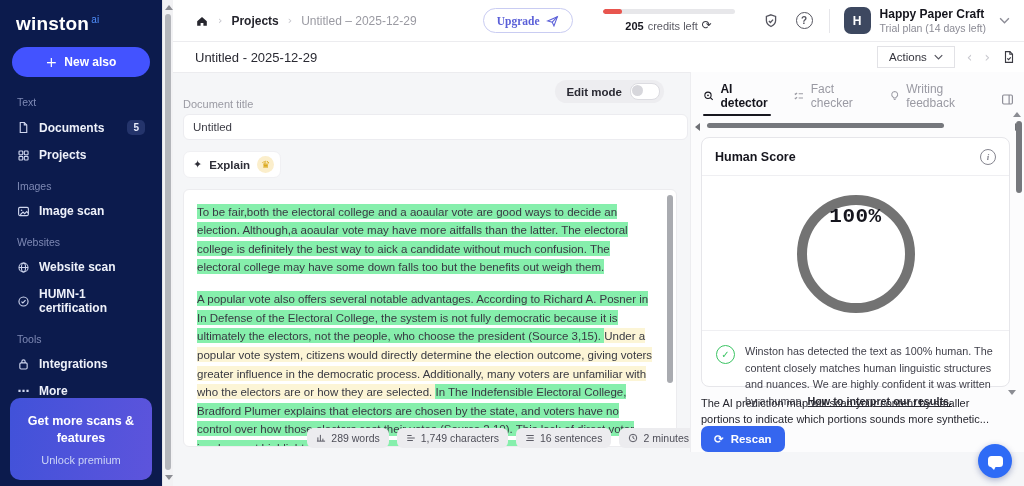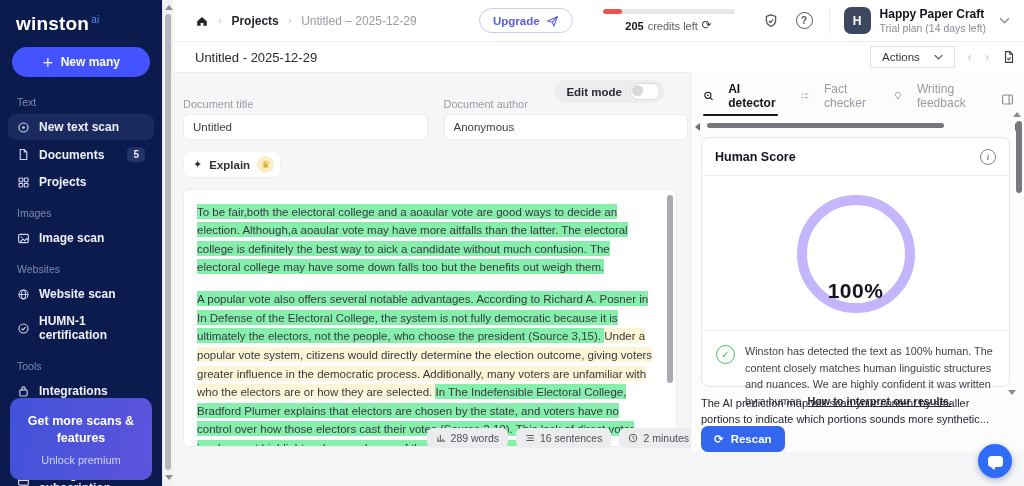--- a/index.html
+++ b/index.html
@@ -38,42 +38,42 @@
 
   
   .main{position:absolute;left:173px;top:0;right:0;height:486px;background:#f5f6f8;}
   .topbar{height:41px;background:#fff;border-bottom:1px solid #ececef;display:flex;align-items:center;padding:0 14px 0 22px;}
   .crumbs{display:flex;align-items:center;gap:9px;font-size:12px;}
   .crumb-sep{color:#c3c3ca;font-size:11px;}
   .crumb-a{color:#26262e;font-weight:600;cursor:pointer;}
   .crumb-b{color:#9a9aa2;cursor:pointer;}
   .top-right{margin-left:auto;display:flex;align-items:center;}
   .upgrade{display:flex;align-items:center;gap:6px;border:1px solid #c9ccf2;background:#fff;color:#5a5fd8;
-    border-radius:15px;padding:5px 13px;font-size:11.5px;font-weight:600;cursor:pointer;font-family:Liberation Sans, sans-serif;}
+    border-radius:15px;padding:5px 13px;font-size:11.5px;font-weight:600;cursor:pointer;font-family:Liberation Serif, serif;}
   .credits{width:132px;margin:0 28px 0 30px;cursor:default;}
   .credits .bar{height:5px;border-radius:3px;background:#e7e7ea;overflow:hidden;}
   .credits .bar i{display:block;height:100%;background:#e8554e;border-radius:3px;}
   .credits .line{display:flex;align-items:flex-end;justify-content:center;gap:4px;margin-top:4px;font-size:11px;color:#5b5b64;}
   .credits b{color:#17171f;}
   .credits .refresh{font-size:12px;color:#3c3c45;cursor:pointer;}
   .icon-btn{width:17px;height:17px;display:flex;align-items:center;justify-content:center;cursor:pointer;}
   .qmark{width:15px;height:15px;border:1.4px solid #55555f;border-radius:50%;font-size:10px;font-weight:700;
     display:flex;align-items:center;justify-content:center;color:#55555f;}
   .vdiv{width:1px;height:24px;background:#e6e6ea;margin:0 14px 0 16px;}
   .user{display:flex;align-items:center;gap:9px;cursor:pointer;}
   .avatar{width:27px;height:27px;border-radius:7px;background:#3d4860;color:#fff;font-size:12px;font-weight:700;
     display:flex;align-items:center;justify-content:center;}
   .user-name{font-size:12px;font-weight:700;color:#15151d;line-height:1.25;}
   .user-plan{font-size:10.5px;color:#8b8b95;}
   .user .caret{margin-left:4px;}
 
   .toolbar{height:30px;background:#fff;border-bottom:1px solid #ececef;display:flex;align-items:center;padding:0 8px 0 22px;}
   .tb-title{font-size:13px;color:#2a2a33;}
   .tb-right{margin-left:auto;display:flex;align-items:center;gap:12px;}
-  .actions{display:flex;align-items:center;gap:14px;border:1px solid #e2e2e6;background:#fff;border-radius:0;
+  .actions{display:flex;align-items:center;gap:7px;border:1px solid #e2e2e6;background:#fff;border-radius:0;
     padding:4px 11px;font-size:11.5px;color:#35353e;cursor:pointer;font-family:inherit;}
   .pg-chev{color:#c9c9cf;font-size:14px;line-height:1;cursor:pointer;}
 
   .content{position:absolute;top:72px;left:0;right:0;bottom:0;}
 
   
   .doc-col{position:absolute;left:10px;top:4px;width:505px;}
   .edit-row{position:relative;height:22px;}
   .edit-pill{position:absolute;right:24px;top:4px;display:flex;align-items:center;gap:8px;background:#ededf0;
     border-radius:13px;padding:3px 4px 3px 11px;cursor:pointer;}
@@ -101,34 +101,34 @@
   .tc-thumb{position:absolute;right:3px;top:5px;width:6px;height:188px;background:#a9abb0;border-radius:3px;cursor:pointer;}
   .tc-down{right:3px;bottom:7px;}
 
   .stats{position:absolute;left:10px;top:352px;width:505px;display:flex;justify-content:flex-end;gap:8px;}
   .stat{display:flex;align-items:center;gap:5px;background:#ececef;border-radius:6px;padding:4px 9px;
     font-size:10.5px;color:#4e4e58;}
 
   
   .panel{position:absolute;left:517px;top:0;right:0;bottom:34px;background:#fcfcfd;border-left:1px solid #ededf0;}
   .tabs{display:flex;align-items:center;gap:22px;padding:10px 10px 6px 12px;}
-  .tab{display:flex;align-items:center;gap:14px;font-size:12px;color:#9a9aa3;cursor:pointer;position:relative;padding-bottom:6px;}
+  .tab{display:flex;align-items:center;gap:6px;font-size:12px;color:#9a9aa3;cursor:pointer;position:relative;padding-bottom:6px;}
   .tab.active{color:#15151d;font-weight:700;}
   .tab.active::after{content:"";position:absolute;left:0;right:0;bottom:0;height:2px;background:#17171f;border-radius:1px;}
   .collapse-btn{margin-left:auto;cursor:pointer;display:flex;}
   .hsb{position:relative;height:9px;margin:0 4px;}
   .hsb .thumb{position:absolute;left:12px;top:1px;width:237px;height:5px;background:#76787d;border-radius:3px;cursor:pointer;}
   .score-card{position:relative;margin:6px 14px 0 10px;background:#fff;border:1px solid #e6e6ea;border-radius:8px;height:250px;box-sizing:border-box;}
   .sc-head{display:flex;align-items:center;justify-content:space-between;padding:11px 13px 10px;
     border-bottom:1px solid #efeff2;}
   .sc-title{font-size:12.5px;font-weight:700;color:#15151d;}
   .info-i{width:14px;height:14px;border:1.3px solid #85858f;border-radius:50%;color:#85858f;font-size:9px;
     font-style:italic;font-weight:700;display:flex;align-items:center;justify-content:center;cursor:pointer;font-family:"Liberation Serif",serif;}
-  .gauge{width:98px;height:98px;border-radius:50%;border:10px solid #c4b5fd;margin:19px auto 17px;
-    display:flex;align-items:flex-end;justify-content:center;}
+  .gauge{width:98px;height:98px;border-radius:50%;border:10px solid #737373;margin:19px auto 17px;
+    display:flex;align-items:flex-start;justify-content:center;font-family:Liberation Mono, monospace;}
   .gauge span{font-size:21px;font-weight:700;color:#15151d;letter-spacing:.5px;}
   .result-row{display:flex;gap:10px;padding:12px 14px 0;border-top:1px solid #efeff2;}
   .check-c{flex:0 0 auto;width:17px;height:17px;border:1.6px solid #3bc463;border-radius:50%;color:#3bc463;
     font-size:10px;display:flex;align-items:center;justify-content:center;margin-top:2px;}
   .result-txt{font-size:10.8px;line-height:1.55;color:#3f3f49;}
   .result-link{font-weight:600;text-decoration:underline;color:#2c2c35;cursor:pointer;}
   .prediction{position:relative;margin:9px 20px 0 10px;font-size:11px;line-height:1.45;color:#26262e;
     height:30px;overflow:hidden;}
   .pred-down{position:absolute;right:8px;top:318px;}
   .rescan{position:absolute;left:10px;bottom:0;display:flex;align-items:center;gap:7px;background:#3566ef;
@@ -145,31 +145,24 @@
 </head>
 <body>
 
 <div id="app">
 
   <aside class="sidebar">
     <div class="logo"><span>winston</span><span class="ai">ai</span></div>
 
     <button class="new-scan">
       <span class="plus g">+</span>
-      <span>New many</span>
+      <span>New also</span>
     </button>
 
     <div class="sec-label">Text</div>
-    <div class="nav-item active">
-      <svg width="13" height="13" viewBox="0 0 16 16" fill="none" stroke="#cfd6ee" stroke-width="1.4">
-          <circle cx="8" cy="8" r="5.6"></circle>
-          <circle cx="8" cy="8" r="1.6" fill="#cfd6ee" stroke="none"></circle>
-        </svg>
-      <span>New text scan</span>
-    </div>
     <div class="nav-item">
       <svg width="13" height="13" viewBox="0 0 16 16" fill="none" stroke="#cfd6ee" stroke-width="1.4">
           <path d="M4 1.8h5l3 3v9.4H4z"></path>
           <path d="M9 1.8v3h3"></path>
         </svg>
       <span>Documents</span>
       <span class="nav-badge">5</span>
     </div>
     <div class="nav-item">
       <svg width="13" height="13" viewBox="0 0 16 16" fill="none" stroke="#cfd6ee" stroke-width="1.4">
@@ -329,24 +322,20 @@
                 <i></i>
               </span>
           </div>
         </div>
 
         <div class="fields">
           <div class="field">
             <div class="f-label">Document title</div>
             <input class="f-input" value="Untitled" style="">
           </div>
-          <div class="field">
-            <div class="f-label">Document author</div>
-            <input class="f-input" value="Anonymous" style="">
-          </div>
         </div>
 
         <button class="explain">
           <span class="spark g">✦</span>
           <span>Explain</span>
           <span class="crown-badge g">♛</span>
         </button>
 
         <div class="text-card">
           <div class="text-inner">
@@ -357,20 +346,26 @@
           <div class="tc-thumb"></div>
           <span class="tri down tc-down"></span>
         </div>
 
         <div class="stats">
           <span class="stat">
             <svg width="10" height="10" viewBox="0 0 16 16" fill="none" stroke="#5c5c66" stroke-width="1.6">
                 <path d="M3 13V7M7 13V3M11 13V9M14.5 13H1.5"></path>
               </svg>
             <span>289 words</span>
+          </span>
+          <span class="stat">
+            <svg width="10" height="10" viewBox="0 0 16 16" fill="none" stroke="#5c5c66" stroke-width="1.6">
+                <path d="M2 4h7M2 8h12M2 12h9"></path>
+              </svg>
+            <span>1,749 characters</span>
           </span>
           <span class="stat">
             <svg width="10" height="10" viewBox="0 0 16 16" fill="none" stroke="#5c5c66" stroke-width="1.6">
                 <path d="M2 4h12M4 8h10M2 12h12"></path>
               </svg>
             <span>16 sentences</span>
           </span>
           <span class="stat">
             <svg width="10" height="10" viewBox="0 0 16 16" fill="none" stroke="#5c5c66" stroke-width="1.6">
                 <circle cx="8" cy="8" r="6"></circle>

